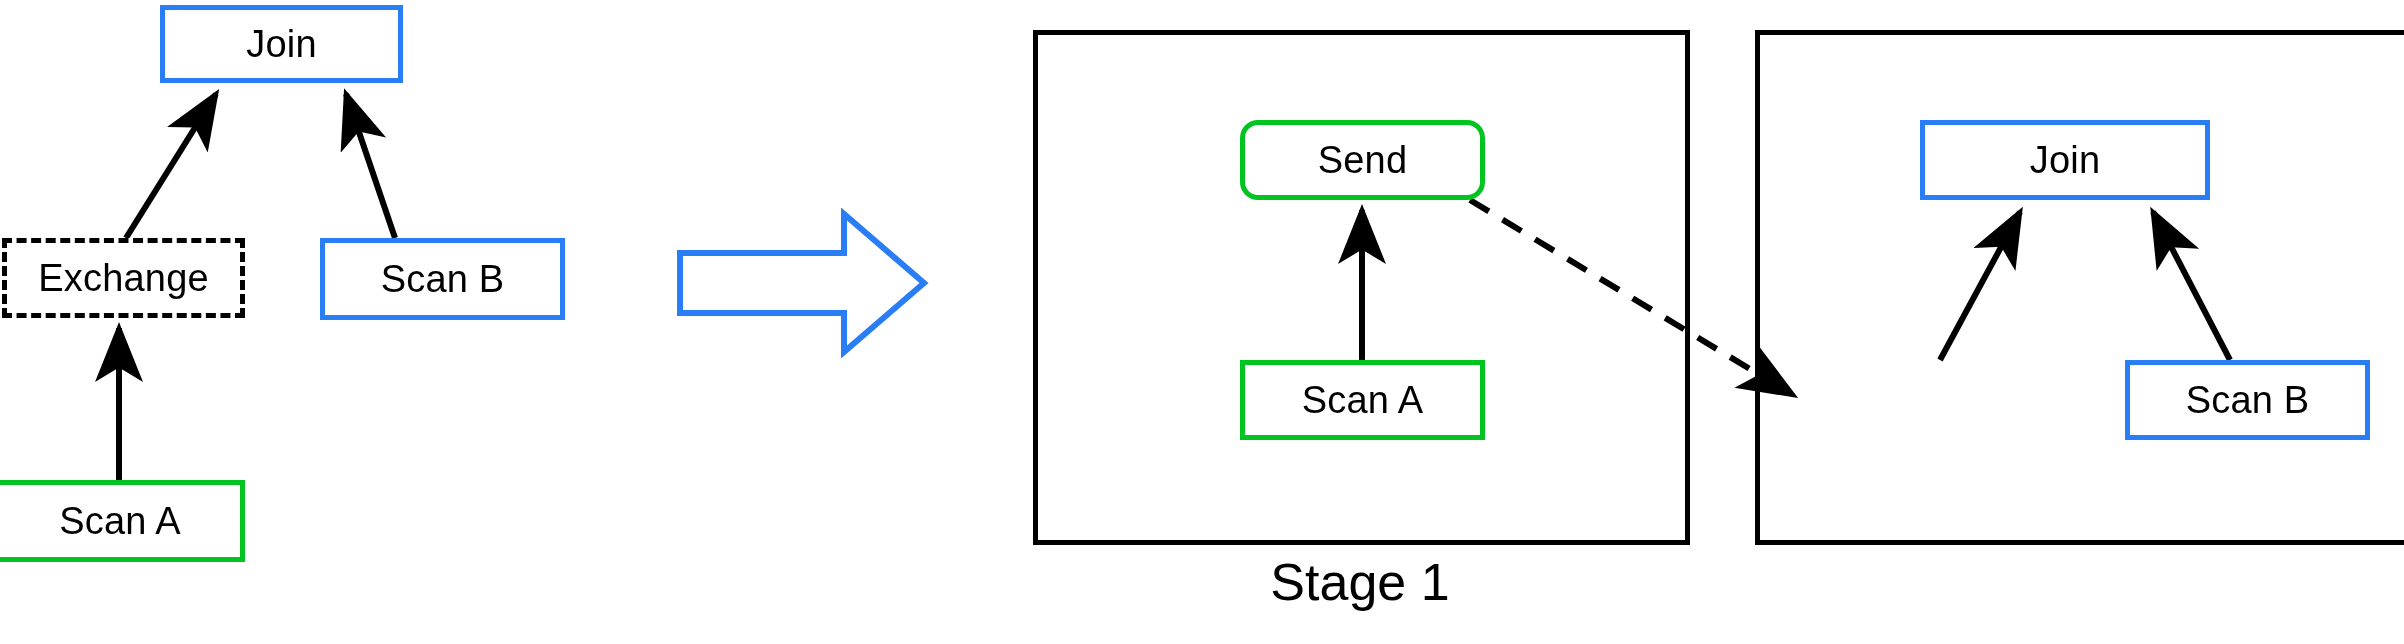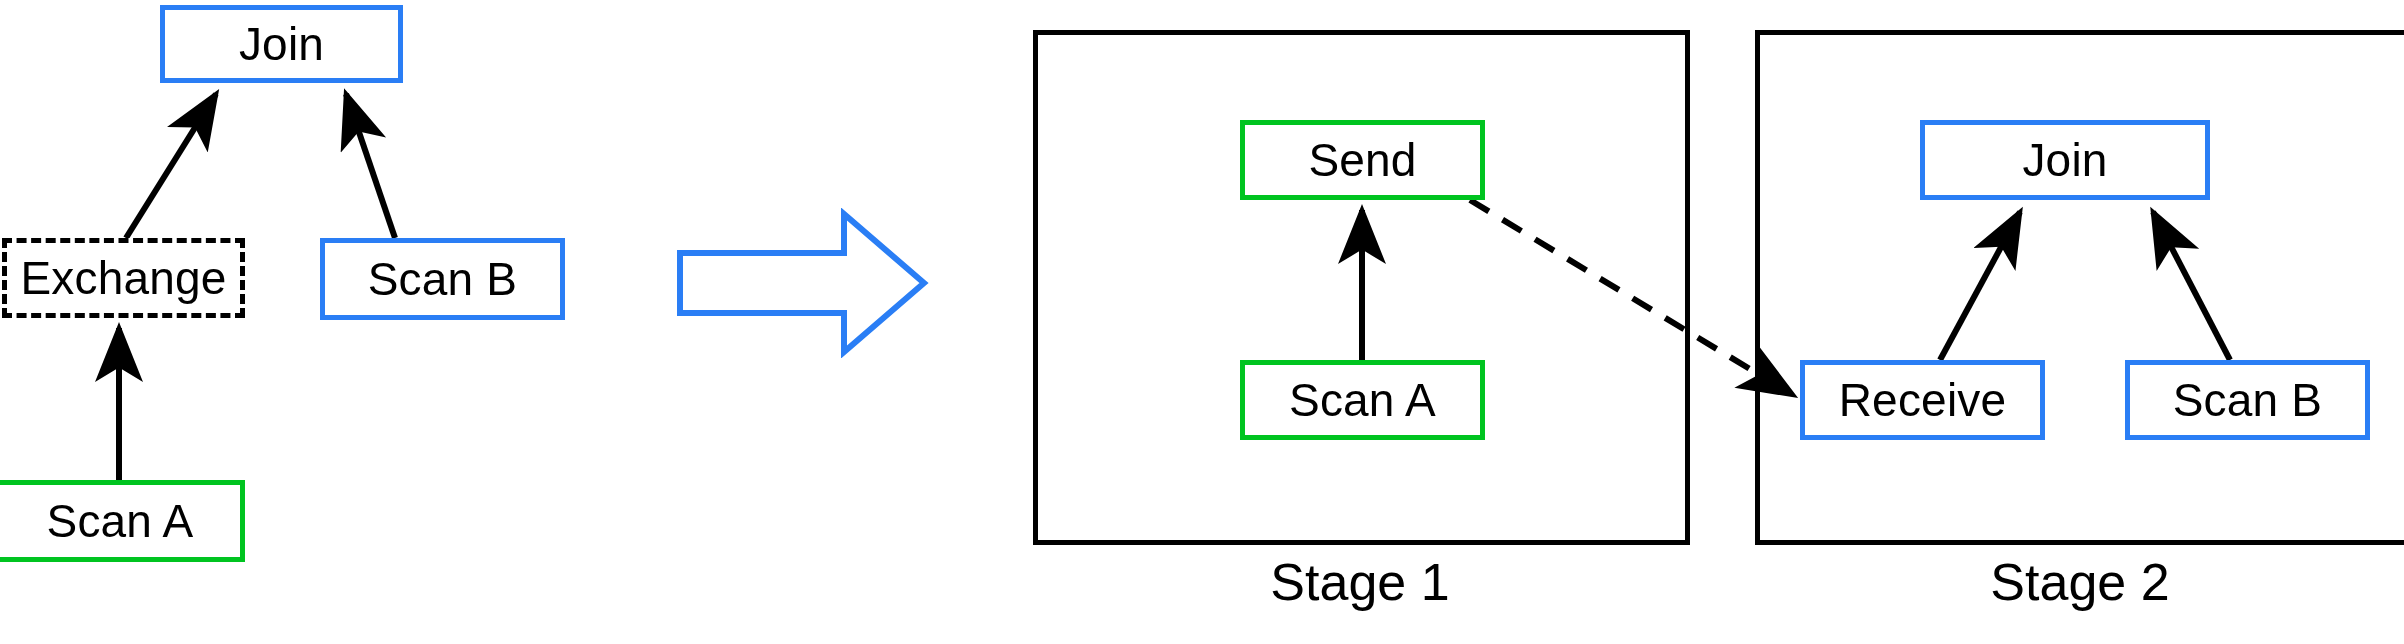--- a/index.html
+++ b/index.html
@@ -20,21 +20,21 @@
   }
   .node {
     position: absolute;
     box-sizing: border-box;
     display: flex;
     align-items: center;
     justify-content: center;
     background: #ffffff;
     color: #000000;
     font-family: "Liberation Sans", sans-serif;
-    font-size: 46px;
+    font-size: 38px;
     line-height: 1;
     letter-spacing: 0.2px;
     z-index: 3;
   }
   .node-blue   { border: 5px solid #2a7ef5; }
   .node-green  { border: 5px solid #00c420; }
   .node-dashed { border: 5px dashed #000000; justify-content: center; }
 
   .stage-box {
     position: absolute;
@@ -112,39 +112,35 @@
   <div class="node node-green" style="left:-5px; top:480px; width:250px; height:82px;">
     <span>Scan A</span>
   </div>
 
   <svg class="transition-arrow" style="left:672px; top:208px;" width="260" height="150" viewBox="0 0 260 150" xmlns="http://www.w3.org/2000/svg">
     <path d="M8,45 L172,45 L172,6 L252,75 L172,144 L172,105 L8,105 Z" fill="none" stroke="#2a7ef5" stroke-width="6" stroke-linejoin="miter"></path>
   </svg>
 
   <div class="stage-box" style="left:1033px; top:30px; width:657px; height:515px;"></div>
 
-  <div class="node node-green" style="left:1240px; top:120px; width:245px; height:80px;">
+  <div class="node node-green" style="left:1240px; top:120px; width:245px; height:80px;border-radius:18px;">
     <span>Send</span>
   </div>
 
   <div class="node node-green" style="left:1240px; top:360px; width:245px; height:80px;">
     <span>Scan A</span>
   </div>
 
   <div class="stage-label" style="left:1180px; top:556px; width:360px;">Stage 1</div>
 
   <div class="stage-box" style="left:1755px; top:30px; width:660px; height:515px;"></div>
 
   <div class="node node-blue" style="left:1920px; top:120px; width:290px; height:80px;">
     <span>Join</span>
   </div>
 
-  <div class="node node-blue" style="left:1800px; top:360px; width:245px; height:80px;">
-    <span>Receive</span>
-  </div>
 
   <div class="node node-blue" style="left:2125px; top:360px; width:245px; height:80px;">
     <span>Scan B</span>
   </div>
 
-  <div class="stage-label" style="left:1900px; top:556px; width:360px;">Stage 2</div>
 
 </div>
 
 </body></html>

